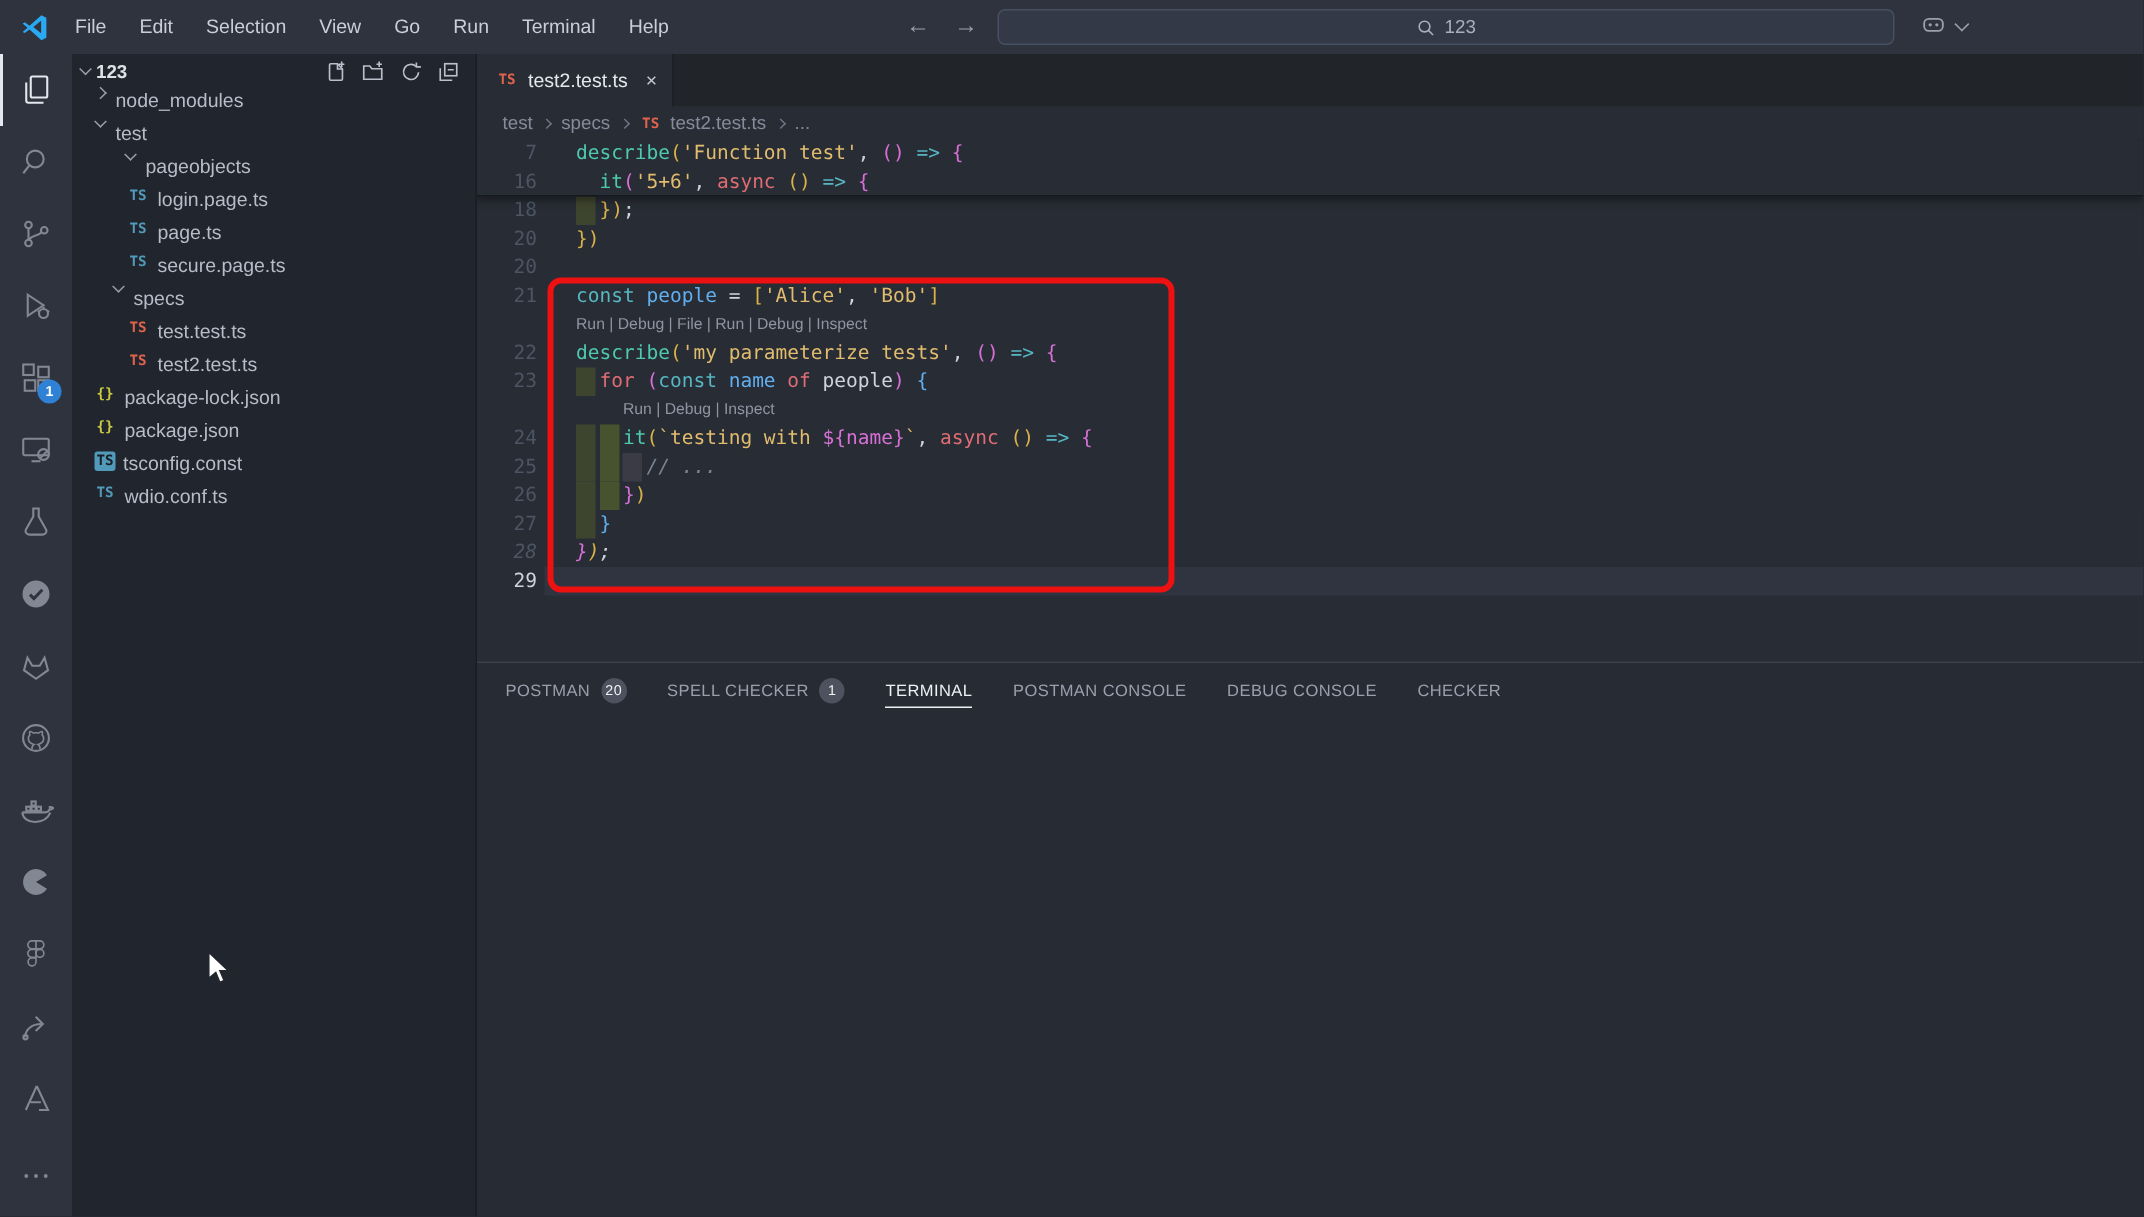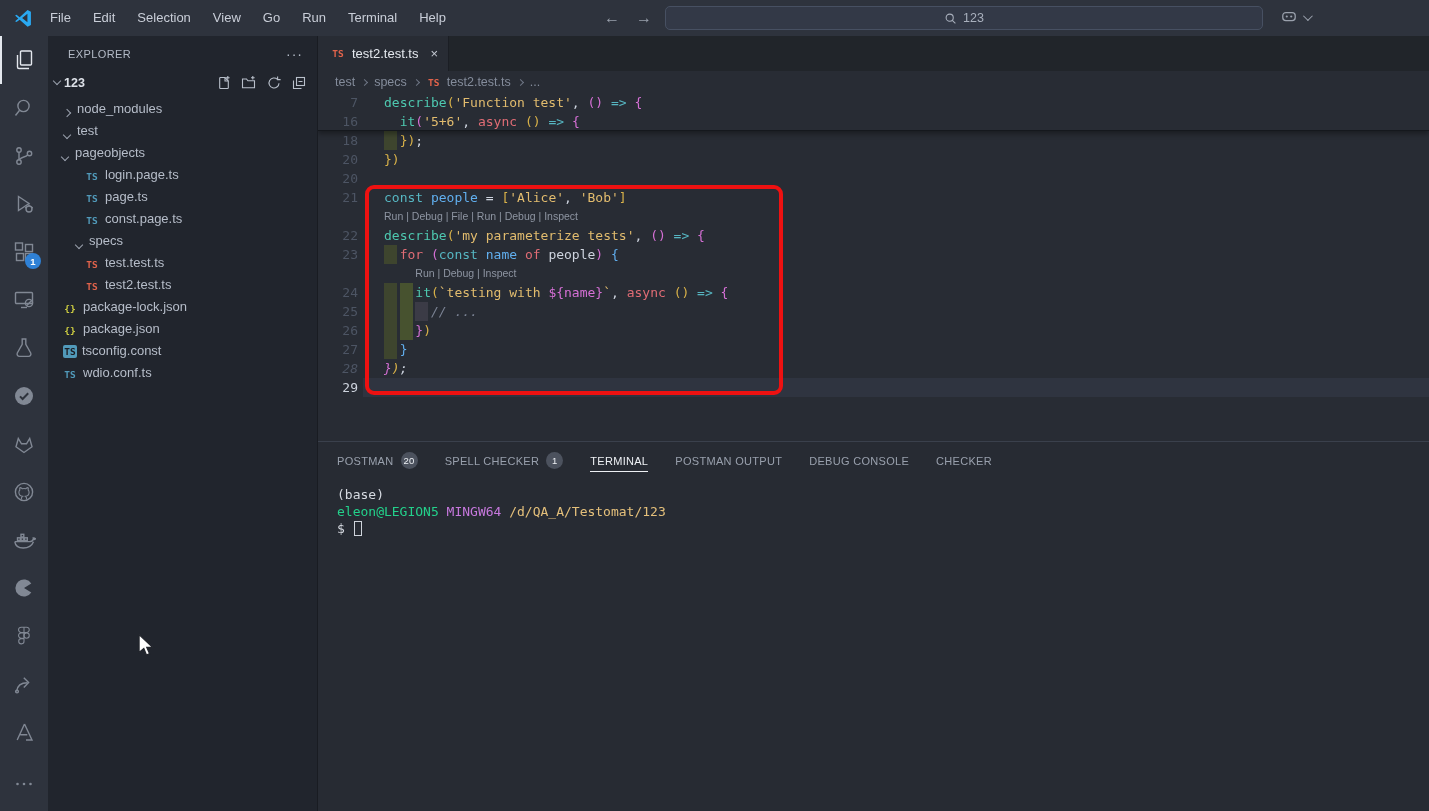--- a/index.html
+++ b/index.html
@@ -30,21 +30,21 @@
   .sb-head { height:35px; display:flex; align-items:center; justify-content:space-between; padding:0 14px 0 20px; }
   .sb-title { font-size:11px; letter-spacing:.4px; color:#b3bac6; }
   .sb-dots { color:#b3bac6; font-size:14px; letter-spacing:1px; cursor:default; }
   .sb-section { height:23px; display:flex; align-items:center; padding:0 10px 0 6px; }
   .sb-section .label { font-size:12.5px; font-weight:bold; color:#dde1e8; margin-left:4px; flex:1; }
   .sb-actions { display:flex; gap:9px; align-items:center; }
   .sb-actions svg { stroke:#b9c0cb; fill:none; stroke-width:1.1; }
   .chev { width:6px; height:6px; border-right:1.3px solid #9aa1ad; border-bottom:1.3px solid #9aa1ad; display:inline-block; flex:none; }
   .chev.open { transform:rotate(45deg); margin-top:-3px; }
   .chev.closed { transform:rotate(-45deg); }
-  .tree-row { height:22px; display:flex; align-items:flex-end; font-size:13px; color:#b6bdc9; cursor:default; }
+  .tree-row { height:22px; display:flex; align-items:flex-start; font-size:13px; color:#b6bdc9; cursor:default; }
   .ficon { width:16px; flex:none; font-size:9.5px; font-weight:bold; font-family:"DejaVu Sans Mono",monospace; text-align:center; margin-right:5px; }
   .ficon.ts-box { background:#519aba; color:#1b1e24; border-radius:2px; height:13px; line-height:13px; width:14px; margin-left:1px; }
   .tree-row .chev { margin-right:7px; margin-left:2px; }
 
   
   .tabbar { position:absolute; left:318px; top:36px; width:1111px; height:35px; background:#21252a; display:flex; }
   .tab { height:35px; padding:0 10px 0 12px; background:#282c34; display:flex; align-items:center; gap:6px; font-size:13px; color:#e4e8ee; border-right:1px solid #1b1e24; }
   .tab .ficon { margin-right:0; }
   .tab-close { color:#c5cad3; font-size:13px; margin-left:6px; cursor:default; }
   .breadcrumb { position:absolute; left:318px; top:71px; width:1111px; height:22px; background:#282c34; display:flex; align-items:center; gap:7px; padding-left:17px; font-size:12.5px; color:#848c9b; }
@@ -219,24 +219,20 @@
     <div class="act-item act-more">
       <svg width="24" height="24" viewBox="0 0 24 24">
         <circle cx="5.5" cy="12" r="1.3" fill="currentColor" stroke="none"></circle>
         <circle cx="12" cy="12" r="1.3" fill="currentColor" stroke="none"></circle>
         <circle cx="18.5" cy="12" r="1.3" fill="currentColor" stroke="none"></circle>
       </svg>
     </div>
   </div>
 
 <div class="sidebar">
-  <div class="sb-head">
-    <span class="sb-title">EXPLORER</span>
-    <span class="sb-dots">···</span>
-  </div>
   <div class="sb-section">
     <span class="chev open"></span>
     <span class="label">123</span>
     <span class="sb-actions">
       <svg width="16" height="16" viewBox="0 0 16 16">
           <path d="M9 2.5H4.5a.8.8 0 0 0-.8.8v9.4c0 .4.4.8.8.8h7a.8.8 0 0 0 .8-.8V6z"></path>
           <path d="M9 2.5V6h3.3M11.8 1v3.6M10 2.8h3.6"></path>
         </svg>
       <svg width="16" height="16" viewBox="0 0 16 16">
           <path d="M1.5 4h4l1.4 1.8h6.6v7H1.5z"></path>
@@ -254,35 +250,35 @@
   </div>
   <div id="tree">
       <div class="tree-row" style="padding-left: 14px;">
         <span class="chev closed"></span>
         <span>node_modules</span>
       </div>
       <div class="tree-row" style="padding-left: 14px;">
         <span class="chev open"></span>
         <span>test</span>
       </div>
-      <div class="tree-row" style="padding-left: 12px;">
+      <div class="tree-row" style="padding-left: 34px;">
         <span class="chev open"></span>
         <span>pageobjects</span>
       </div>
       <div class="tree-row" style="padding-left: 36px;">
         <span class="ficon" style="color: rgb(81, 154, 186);">TS</span>
         <span>login.page.ts</span>
       </div>
       <div class="tree-row" style="padding-left: 36px;">
         <span class="ficon" style="color: rgb(81, 154, 186);">TS</span>
         <span>page.ts</span>
       </div>
       <div class="tree-row" style="padding-left: 36px;">
         <span class="ficon" style="color: rgb(81, 154, 186);">TS</span>
-        <span>const.page.ts</span>
+        <span>secure.page.ts</span>
       </div>
       <div class="tree-row" style="padding-left: 26px;">
         <span class="chev open"></span>
         <span>specs</span>
       </div>
       <div class="tree-row" style="padding-left: 36px;">
         <span class="ficon" style="color: rgb(224, 99, 75);">TS</span>
         <span>test.test.ts</span>
       </div>
       <div class="tree-row" style="padding-left: 36px;">
@@ -357,33 +353,28 @@
         <span class="pbadge">20</span>
       </div>
       <div class="ptab">
         <span class="plabel">SPELL CHECKER</span>
         <span class="pbadge">1</span>
       </div>
       <div class="ptab active">
         <span class="plabel">TERMINAL</span>
       </div>
       <div class="ptab">
-        <span class="plabel">POSTMAN OUTPUT</span>
+        <span class="plabel">POSTMAN CONSOLE</span>
       </div>
       <div class="ptab">
         <span class="plabel">DEBUG CONSOLE</span>
       </div>
       <div class="ptab">
         <span class="plabel">CHECKER</span>
       </div>
-    </div>
-  <div class="term" id="terminal">
-      <div><span style="color: rgb(214, 218, 225);">(base)</span></div>
-      <div><span style="color: rgb(35, 209, 139);">eleon@LEGION5</span><span style="color: rgb(214, 218, 225);"> </span><span style="color: rgb(198, 120, 221);">MINGW64</span><span style="color: rgb(214, 218, 225);"> </span><span style="color: rgb(229, 192, 123);">/d/QA_A/Testomat/123</span></div>
-      <div><span style="color: rgb(214, 218, 225);">$ </span><span class="t-cursor"></span></div>
     </div>
 </div>
 
 <div class="mouse">
   <svg width="18" height="22" viewBox="0 0 14 19">
       <polygon points="1,0.5 1,16 5.1,12.6 7.4,18.2 10.1,17 7.7,11.5 12.7,11.5" fill="#ffffff" stroke="#23262d" stroke-width="1.1"></polygon>
     </svg>
 </div>
 
 </body></html>

